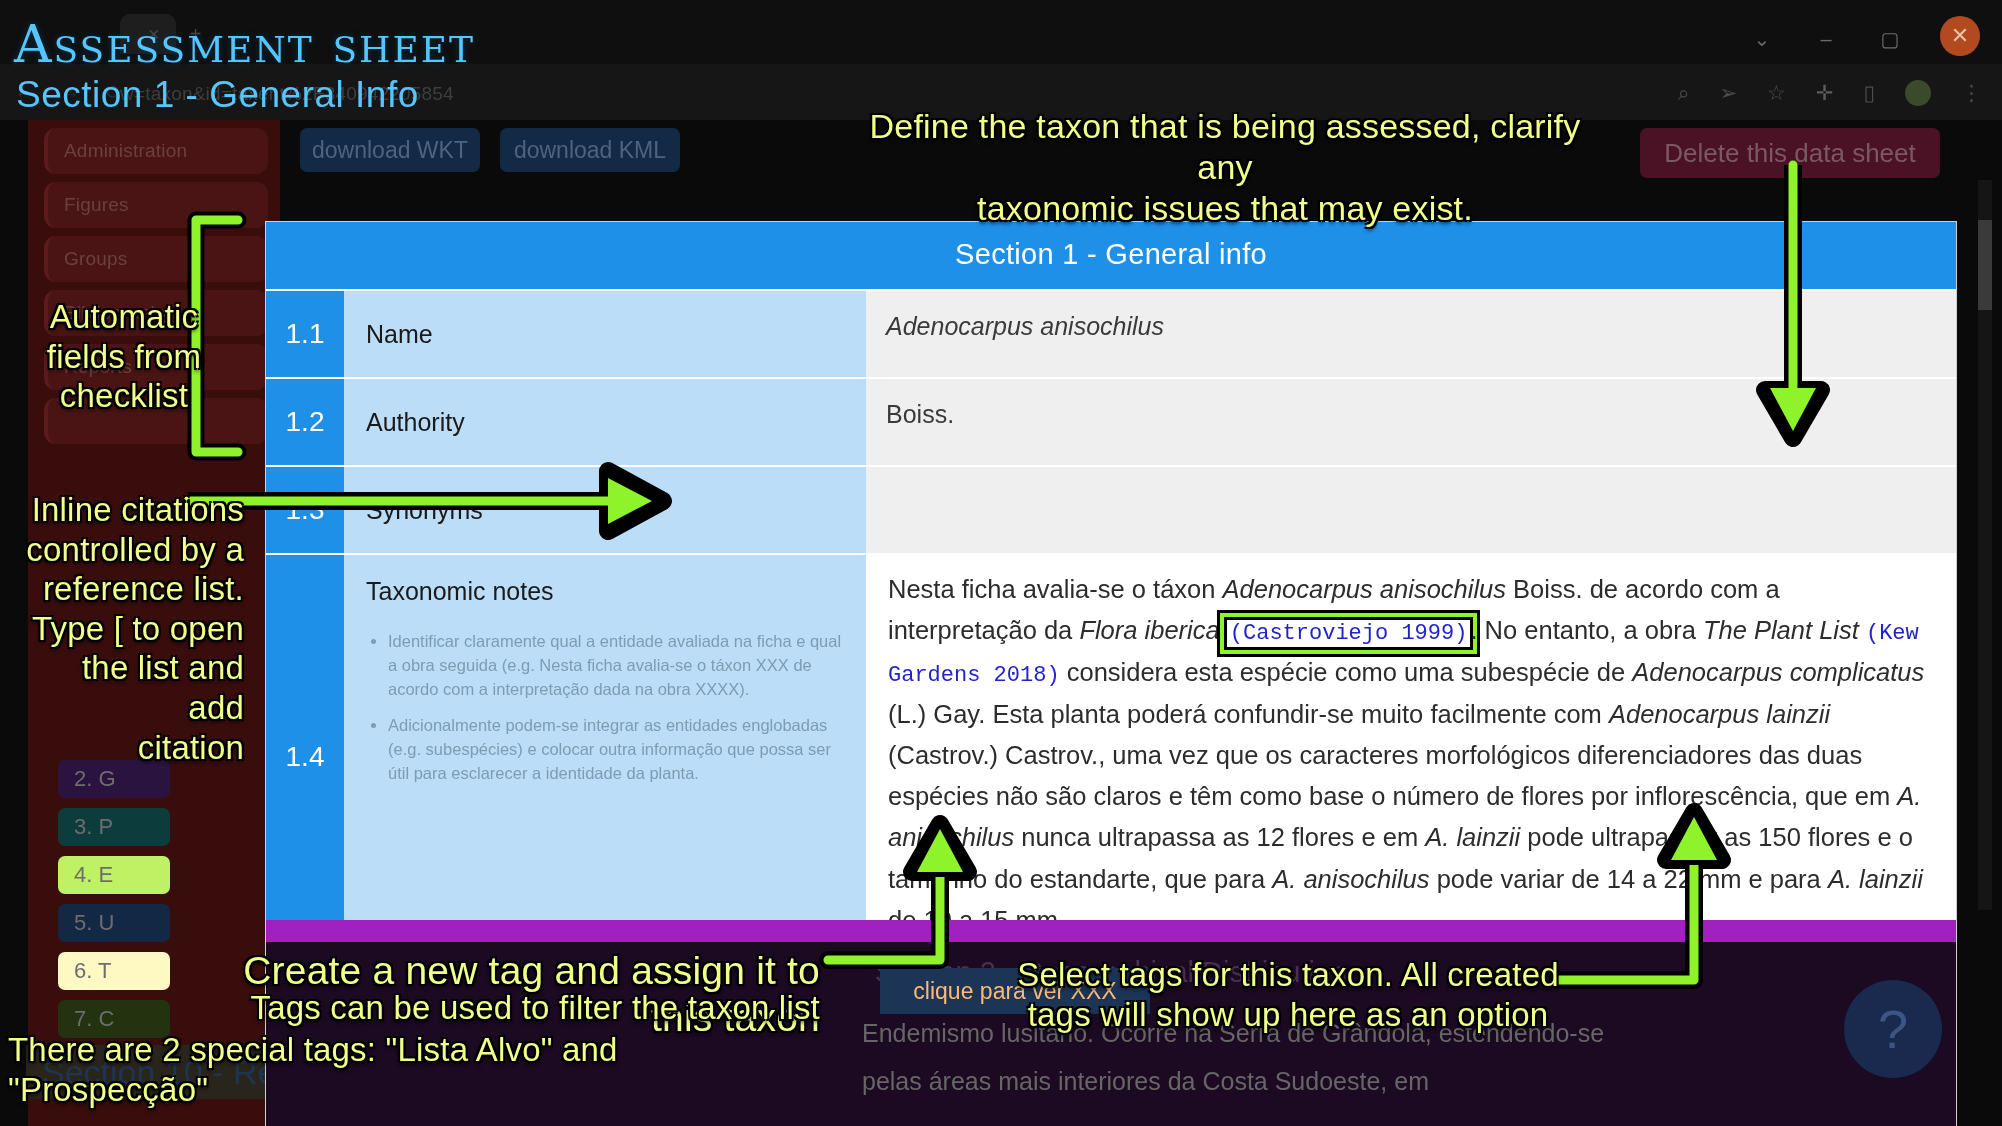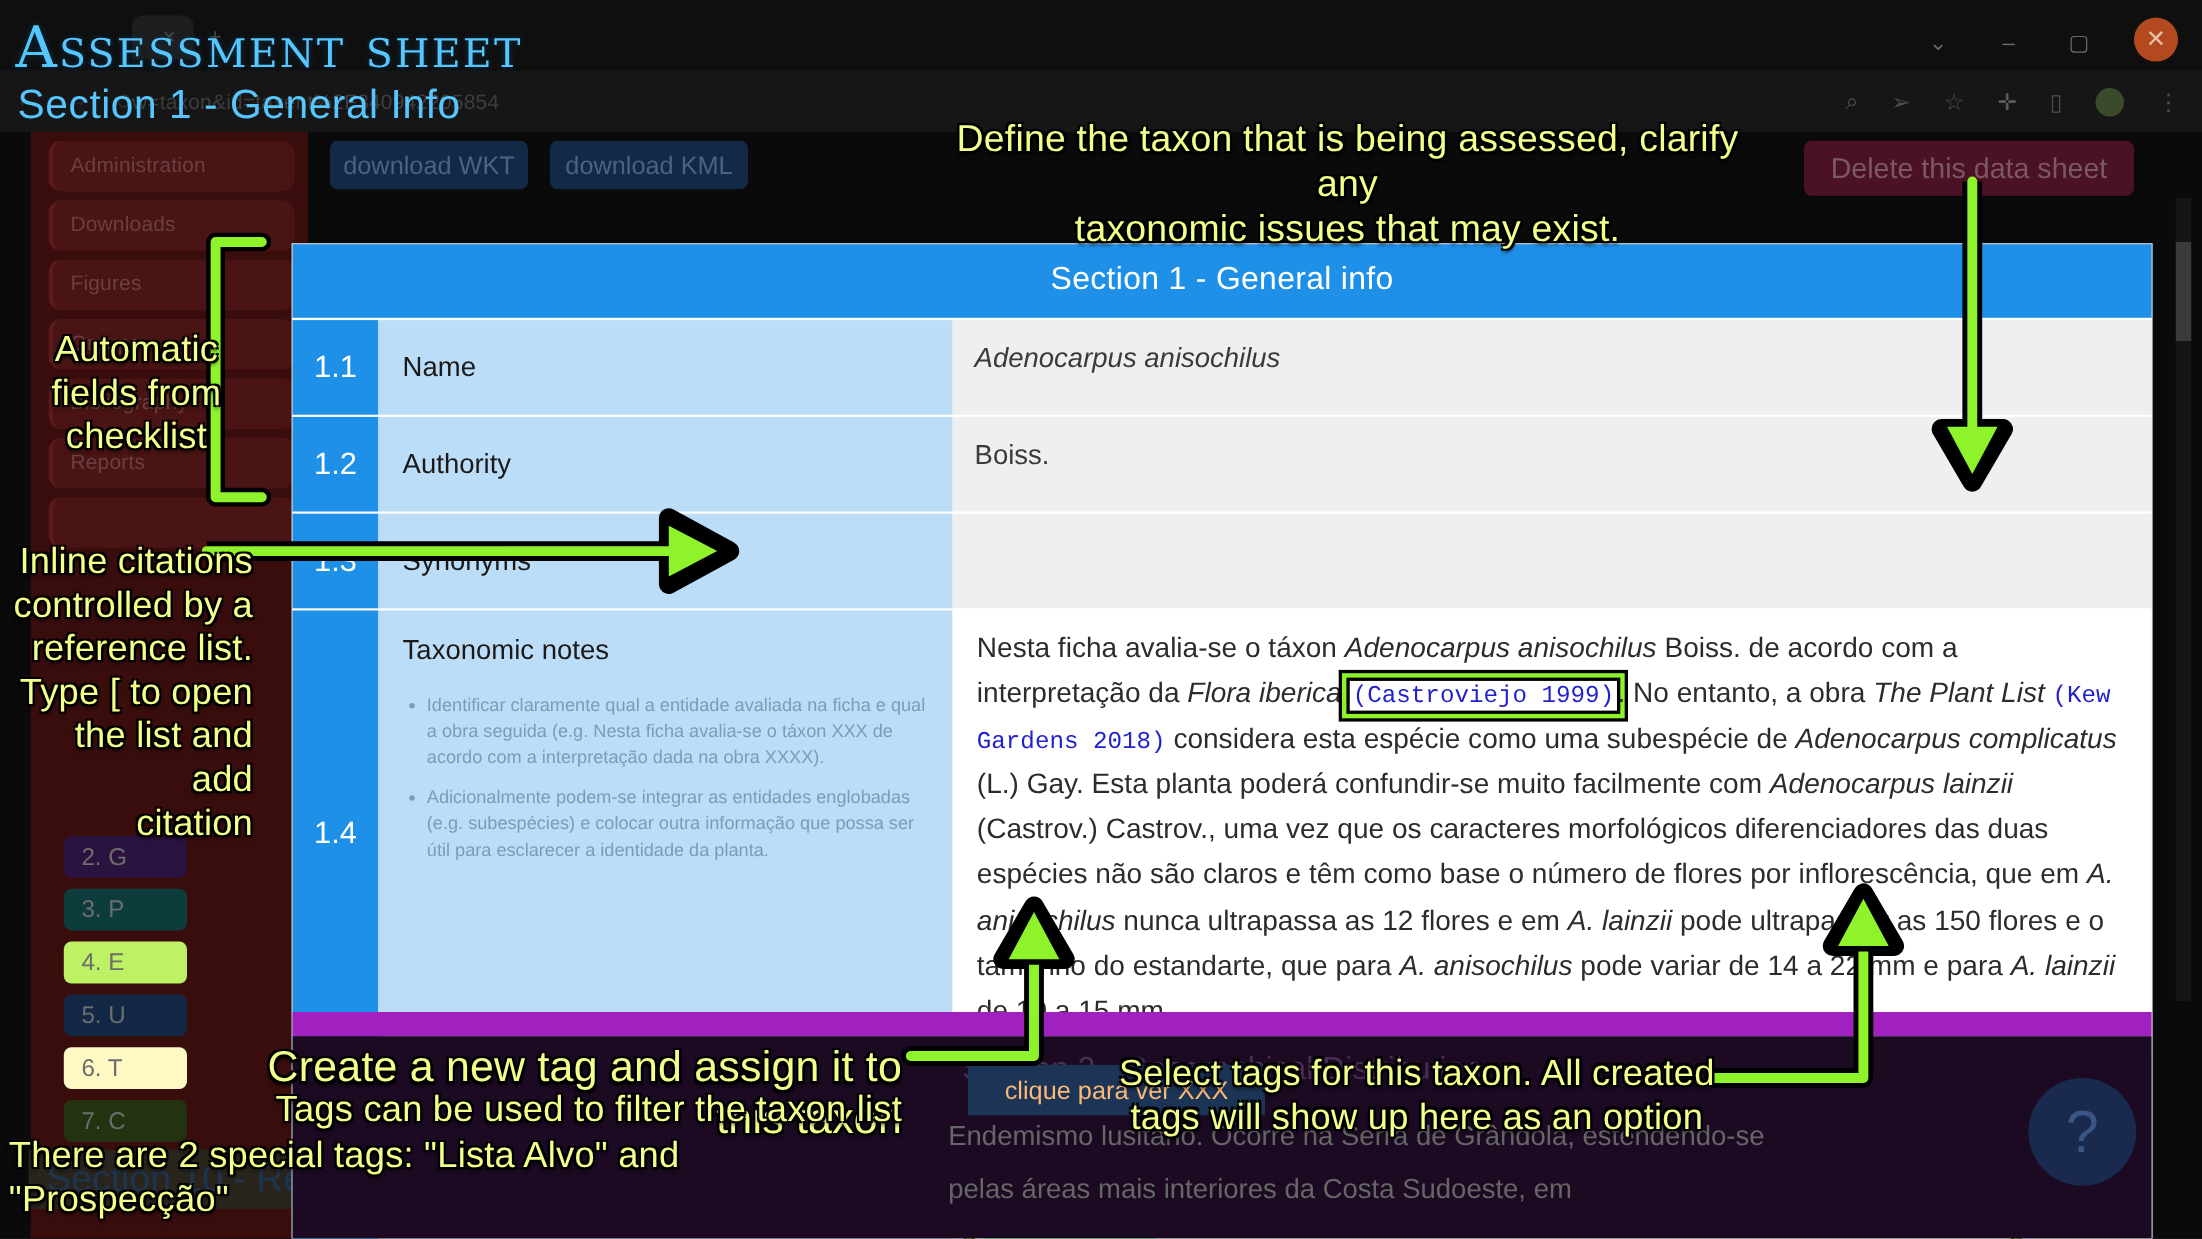--- a/index.html
+++ b/index.html
@@ -197,21 +197,20 @@
         <span class="profile-dot"></span>
         <span>⋮</span>
       </div>
     </div>
   </div>
 
   <div class="app-bg"></div>
 
   <div class="sidebar">
     <div class="side-item">Administration</div>
-    <div class="side-item">Downloads</div>
     <div class="side-item">Figures</div>
     <div class="side-item">Groups</div>
     <div class="side-item">Bibliography</div>
     <div class="side-item">Reports</div>
     <div class="side-item"></div>
 
     <div class="side-badges">
       <div class="side-badge" style="background:#2b1340">2. G</div>
       <div class="side-badge" style="background:#0d3c3c">3. P</div>
       <div class="side-badge" style="background:#bef264">4. E</div>
@@ -334,21 +333,21 @@
     </g>
   </svg>
 
   <div class="title-main">Assessment sheet</div>
   <div class="title-sub">Section 1 - General Info</div>
 
   <div class="ann" style="left:34px; top:297px; width:180px; text-align:center; white-space:pre-line;">Automatic
 fields from
 checklist</div>
 
-  <div class="ann" style="left:10px; top:490px; width:220px; text-align:right; white-space:pre-line;">Inline citations
+  <div class="ann" style="left:24px; top:490px; width:220px; text-align:right; white-space:pre-line;">Inline citations
 controlled by a
 reference list.
 Type [ to open
 the list and add
 citation</div>
 
   <div class="ann" style="left:840px; top:106px; width:770px; text-align:center; white-space:pre-line; font-size:34px;">Define the taxon that is being assessed, clarify any
 taxonomic issues that may exist.</div>
 
   <div class="ann" style="left:180px; top:948px; width:640px; text-align:right; font-size:39px;">Create a new tag and assign it to this taxon</div>

